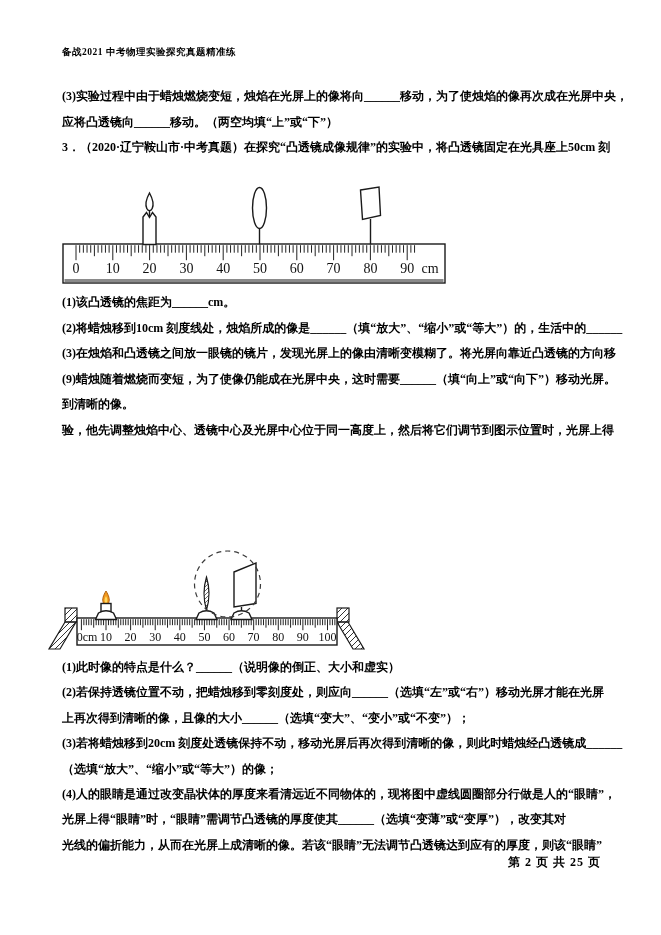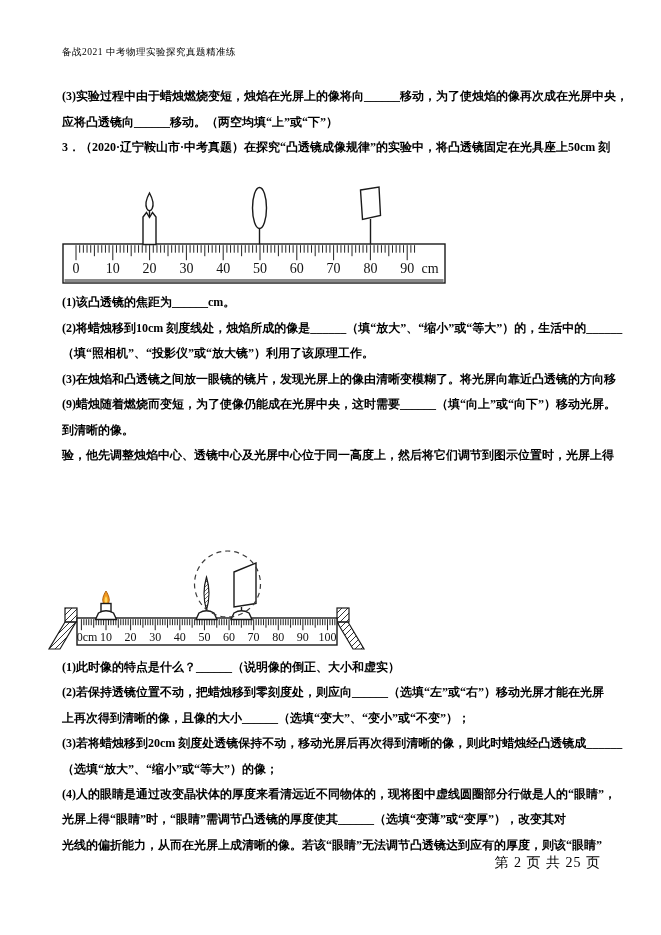--- a/index.html
+++ b/index.html
@@ -1,34 +1,34 @@
 <!DOCTYPE html>
 <html><head>
 <meta charset="utf-8">
 <style>
   html,body{margin:0;padding:0;background:#fff;}
   .page{position:relative;width:661px;height:935px;background:#ffffff;overflow:hidden;
         font-family:"Liberation Serif", serif;color:#000;}
-  .header{position:absolute;left:62px;top:46px;font-size:9.5px;font-weight:400;letter-spacing:.5px;}
+  .header{position:absolute;left:62px;top:46px;font-size:9.5px;font-weight:700;letter-spacing:.5px;}
   .block{position:absolute;left:62px;right:38px;}
   .line{white-space:nowrap;font-size:12px;font-weight:700;height:25.5px;line-height:25.5px;overflow:visible;}
   .b1{top:84px;}
   .b2{top:290px;}
   .b3{top:655px;}
   .b3 .line{height:25.4px;line-height:25.4px;}
   .diagram{position:absolute;}
   .d1{left:62px;top:186px;width:390px;height:104px;}
   .d2{left:38px;top:546px;width:330px;height:108px;}
   svg{display:block;}
   .ticks line{stroke:#222;stroke-width:1;}
   .outline{fill:#ffffff;stroke:#1a1a1a;stroke-width:1.4;}
   .thin{fill:none;stroke:#1a1a1a;stroke-width:1.4;}
   .ruler-num{font-family:"Liberation Serif",serif;font-size:14px;fill:#111;}
   .bench-num{font-family:"Liberation Serif",serif;font-size:12px;fill:#111;}
-  .footer{position:absolute;right:60px;top:854px;font-size:14px;letter-spacing:1px;font-weight:400;text-align:right;}
+  .footer{position:absolute;right:60px;top:854px;font-size:12px;letter-spacing:1px;font-weight:700;text-align:right;}
 </style>
 </head>
 <body>
 
 <div class="page">
 
   <div class="header">备战2021 中考物理实验探究真题精准练</div>
 
   <div class="block b1">
     <div class="line">(3)实验过程中由于蜡烛燃烧变短，烛焰在光屏上的像将向______移动，为了使烛焰的像再次成在光屏中央，</div>
@@ -166,21 +166,20 @@
       <g>
         <polygon class="outline" points="298.5,4 317,1 318.5,29.5 300.5,33.5"></polygon>
         <line class="thin" x1="308.5" y1="33" x2="308.5" y2="58.5"></line>
       </g>
     </svg>
   </div>
 
   <div class="block b2">
     <div class="line">(1)该凸透镜的焦距为______cm。</div>
     <div class="line">(2)将蜡烛移到10cm 刻度线处，烛焰所成的像是______（填“放大”、“缩小”或“等大”）的，生活中的______</div>
-    <div class="line">（填“照相机”、“投影仪”或“放大镜”）利用了该原理工作。</div>
     <div class="line">(3)在烛焰和凸透镜之间放一眼镜的镜片，发现光屏上的像由清晰变模糊了。将光屏向靠近凸透镜的方向移</div>
     <div class="line">(9)蜡烛随着燃烧而变短，为了使像仍能成在光屏中央，这时需要______（填“向上”或“向下”）移动光屏。</div>
     <div class="line">到清晰的像。</div>
     <div class="line">验，他先调整烛焰中心、透镜中心及光屏中心位于同一高度上，然后将它们调节到图示位置时，光屏上得</div>
   </div>
 
   <div class="diagram d2">
     <svg viewBox="0 0 330 108" width="330" height="108">
       <defs>
         <pattern id="hatch" patternUnits="userSpaceOnUse" width="6" height="6">

